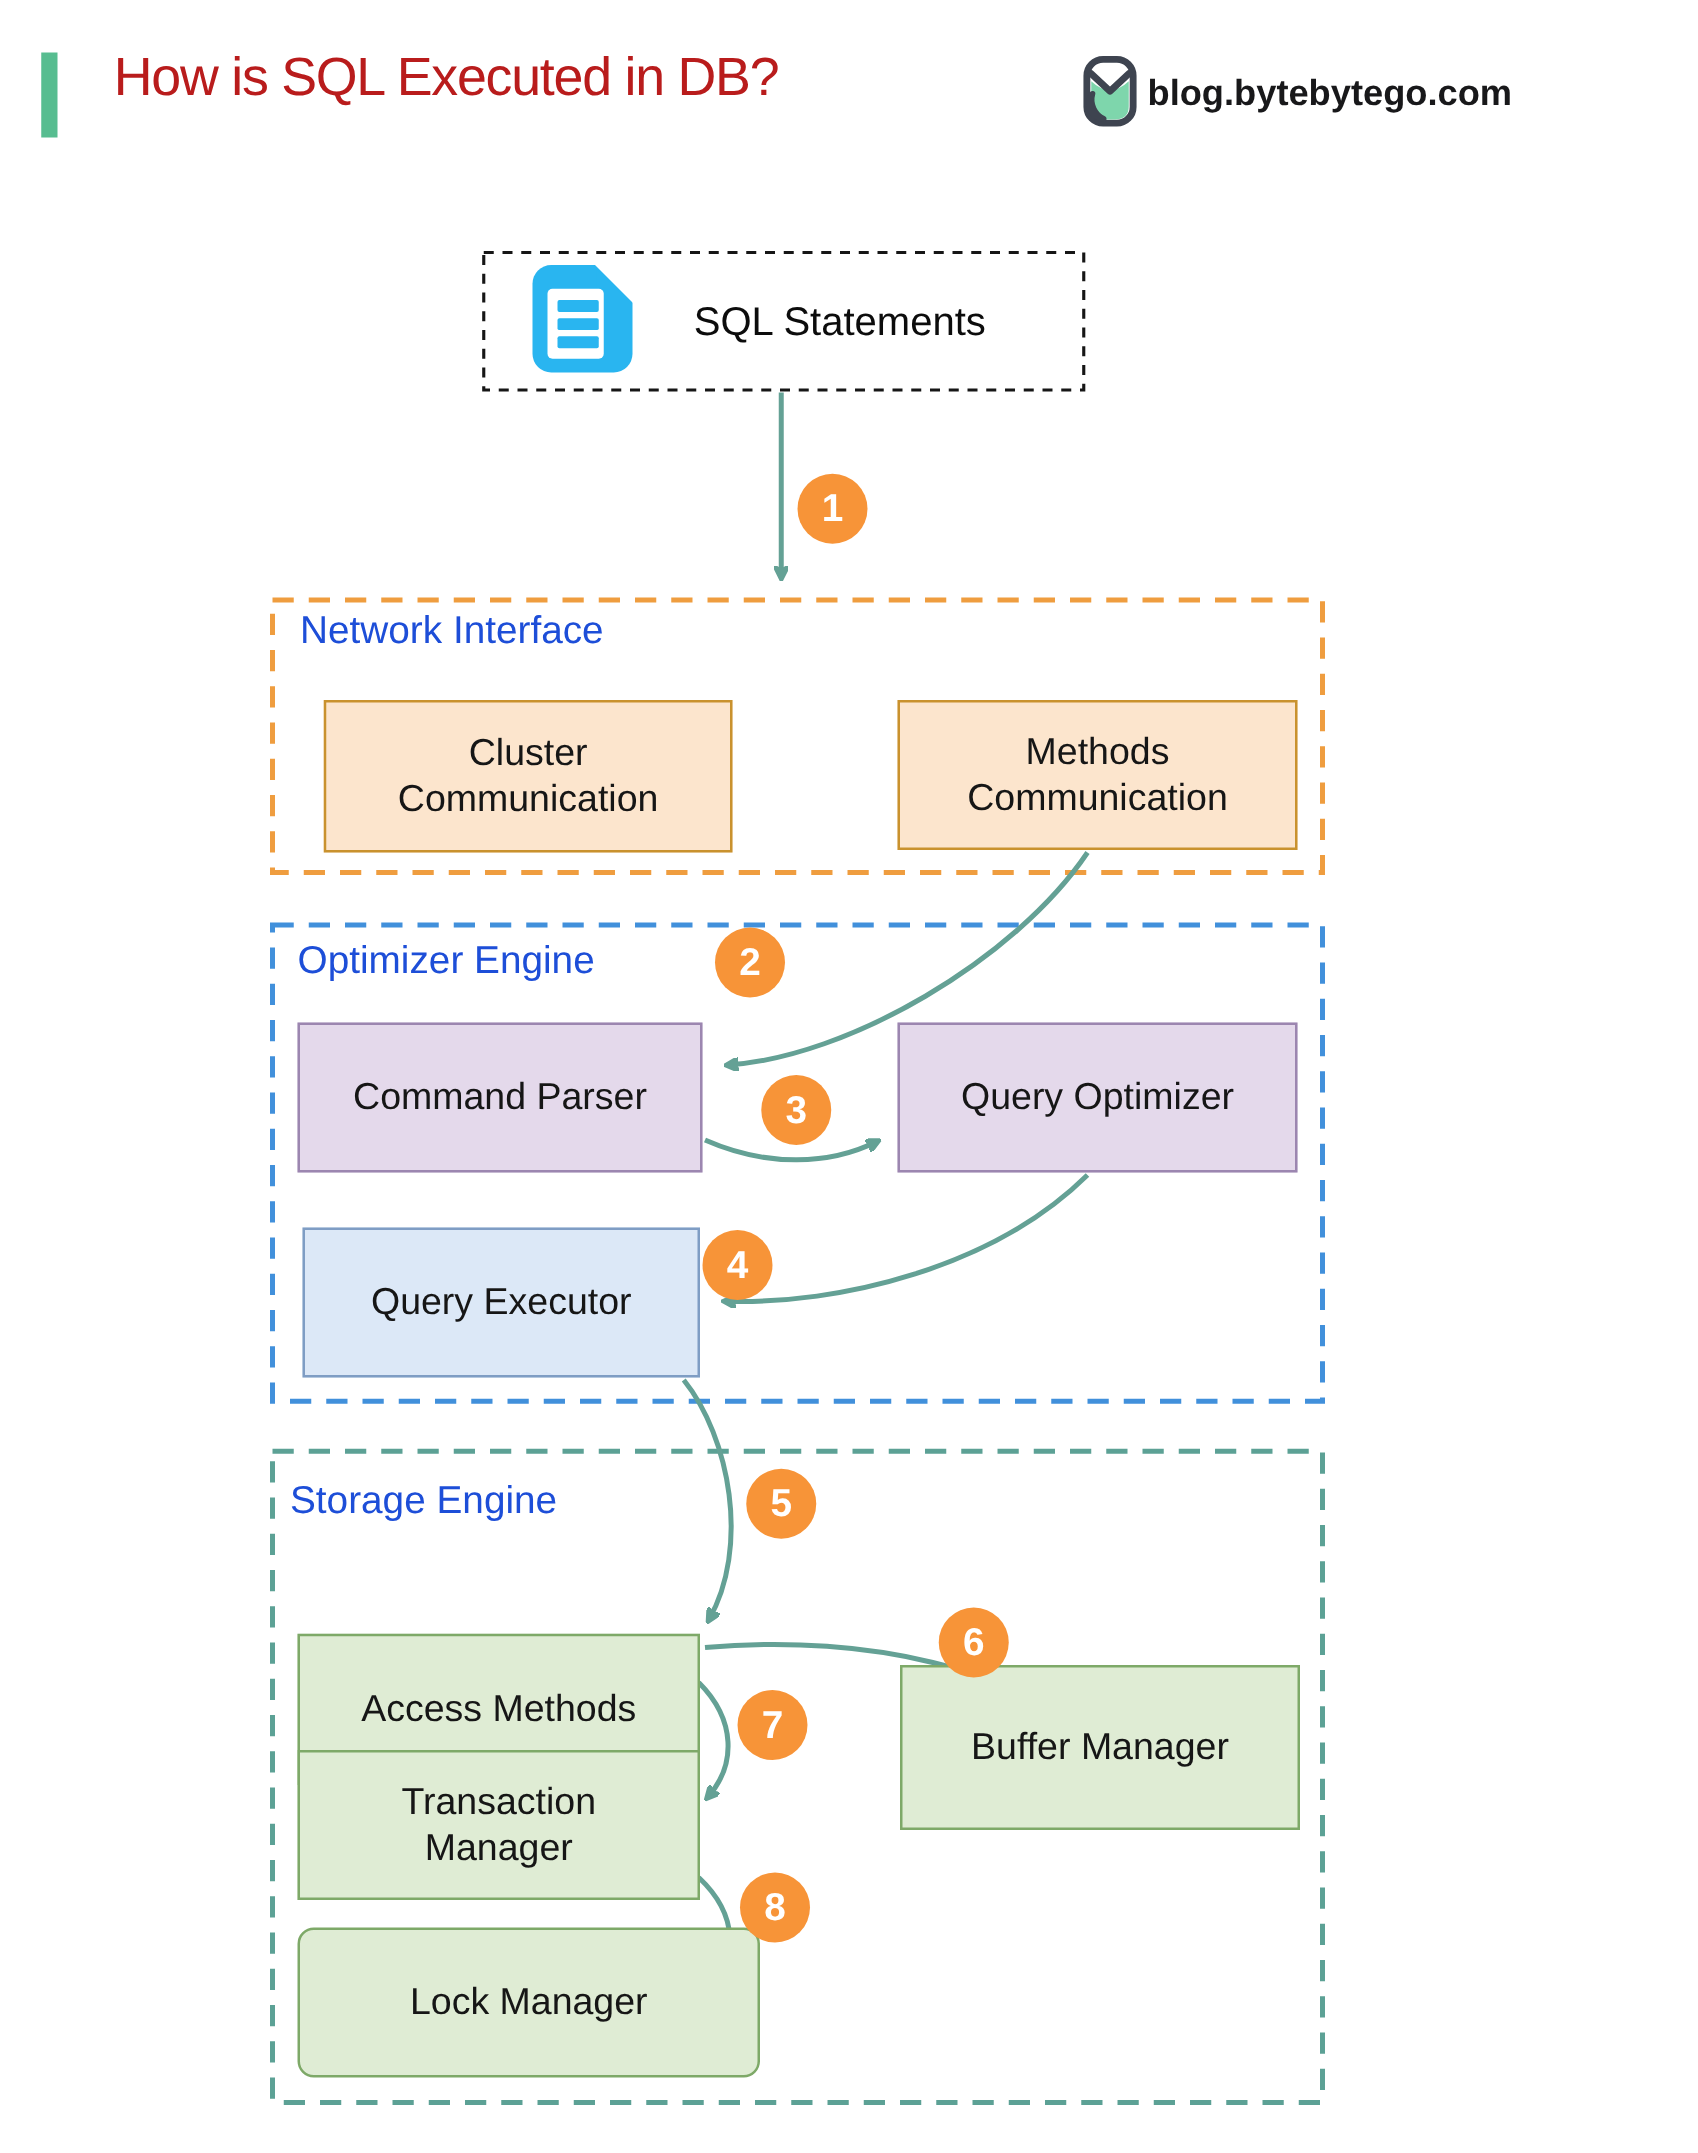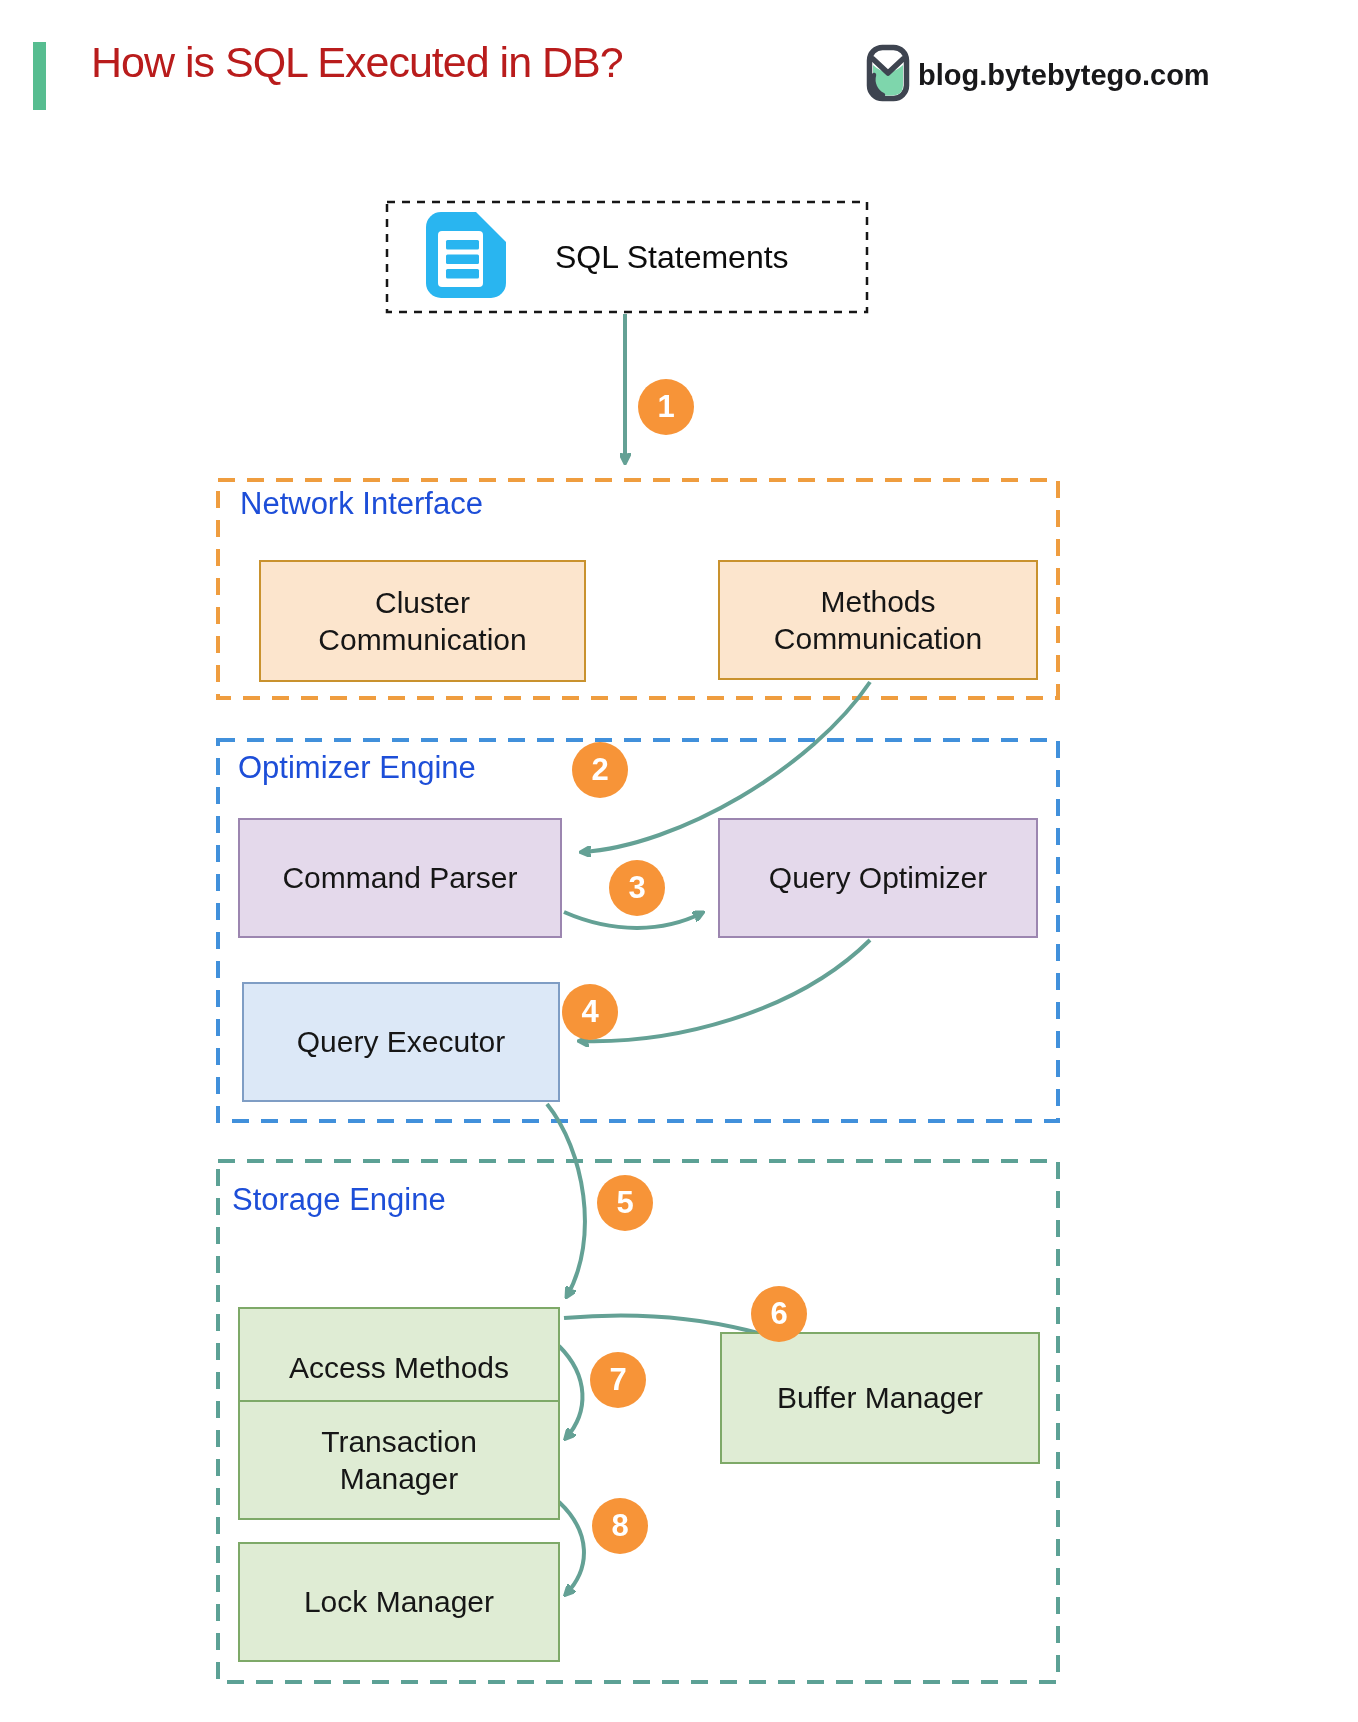--- a/index.html
+++ b/index.html
@@ -23,21 +23,21 @@
   .purple{background:#E4D9EB;border:2.5px solid #9C86B0;}
   .bluebx{background:#DCE8F7;border:2.5px solid #7F9DC4;}
   .green {background:#DFECD4;border:2.5px solid #7EA968;}
   .n-cluster    {left:238px;top:560px;width:327px;height:122px;margin-left:21px;}
   .n-client     {left:718px;top:560px;width:320px;height:120px;}
   .n-parser     {left:238px;top:818px;width:324px;height:120px;}
   .n-optimizer  {left:718px;top:818px;width:320px;height:120px;}
   .n-executor   {left:242px;top:982px;width:318px;height:120px;}
   .n-access     {left:238px;top:1263px;width:322px;height:121px;margin-top:44px;}
   .n-transaction{left:238px;top:1400px;width:322px;height:120px;}
-  .n-lock       {left:238px;top:1542px;width:322px;height:120px;}
+  .n-lock       {left:238px;top:1542px;width:370px;height:120px;border-radius:13px;}
   .n-buffer     {left:720px;top:1332px;width:320px;height:132px;}
   
   .sec-label{position:absolute;font-size:31px;font-weight:400;color:#1d4ed8;white-space:nowrap;}
   .l-network   {left:240px;top:486px;}
   .l-relational{left:238px;top:750px;}
   .l-storage   {left:232px;top:1182px;}
   
   .sql-content{position:absolute;left:383px;top:202px;width:480px;height:110px;display:flex;align-items:center;box-sizing:border-box;padding-left:38px;gap:44px;}
   .sql-label{font-size:32px;color:#0c0c0c;white-space:nowrap;}
   

